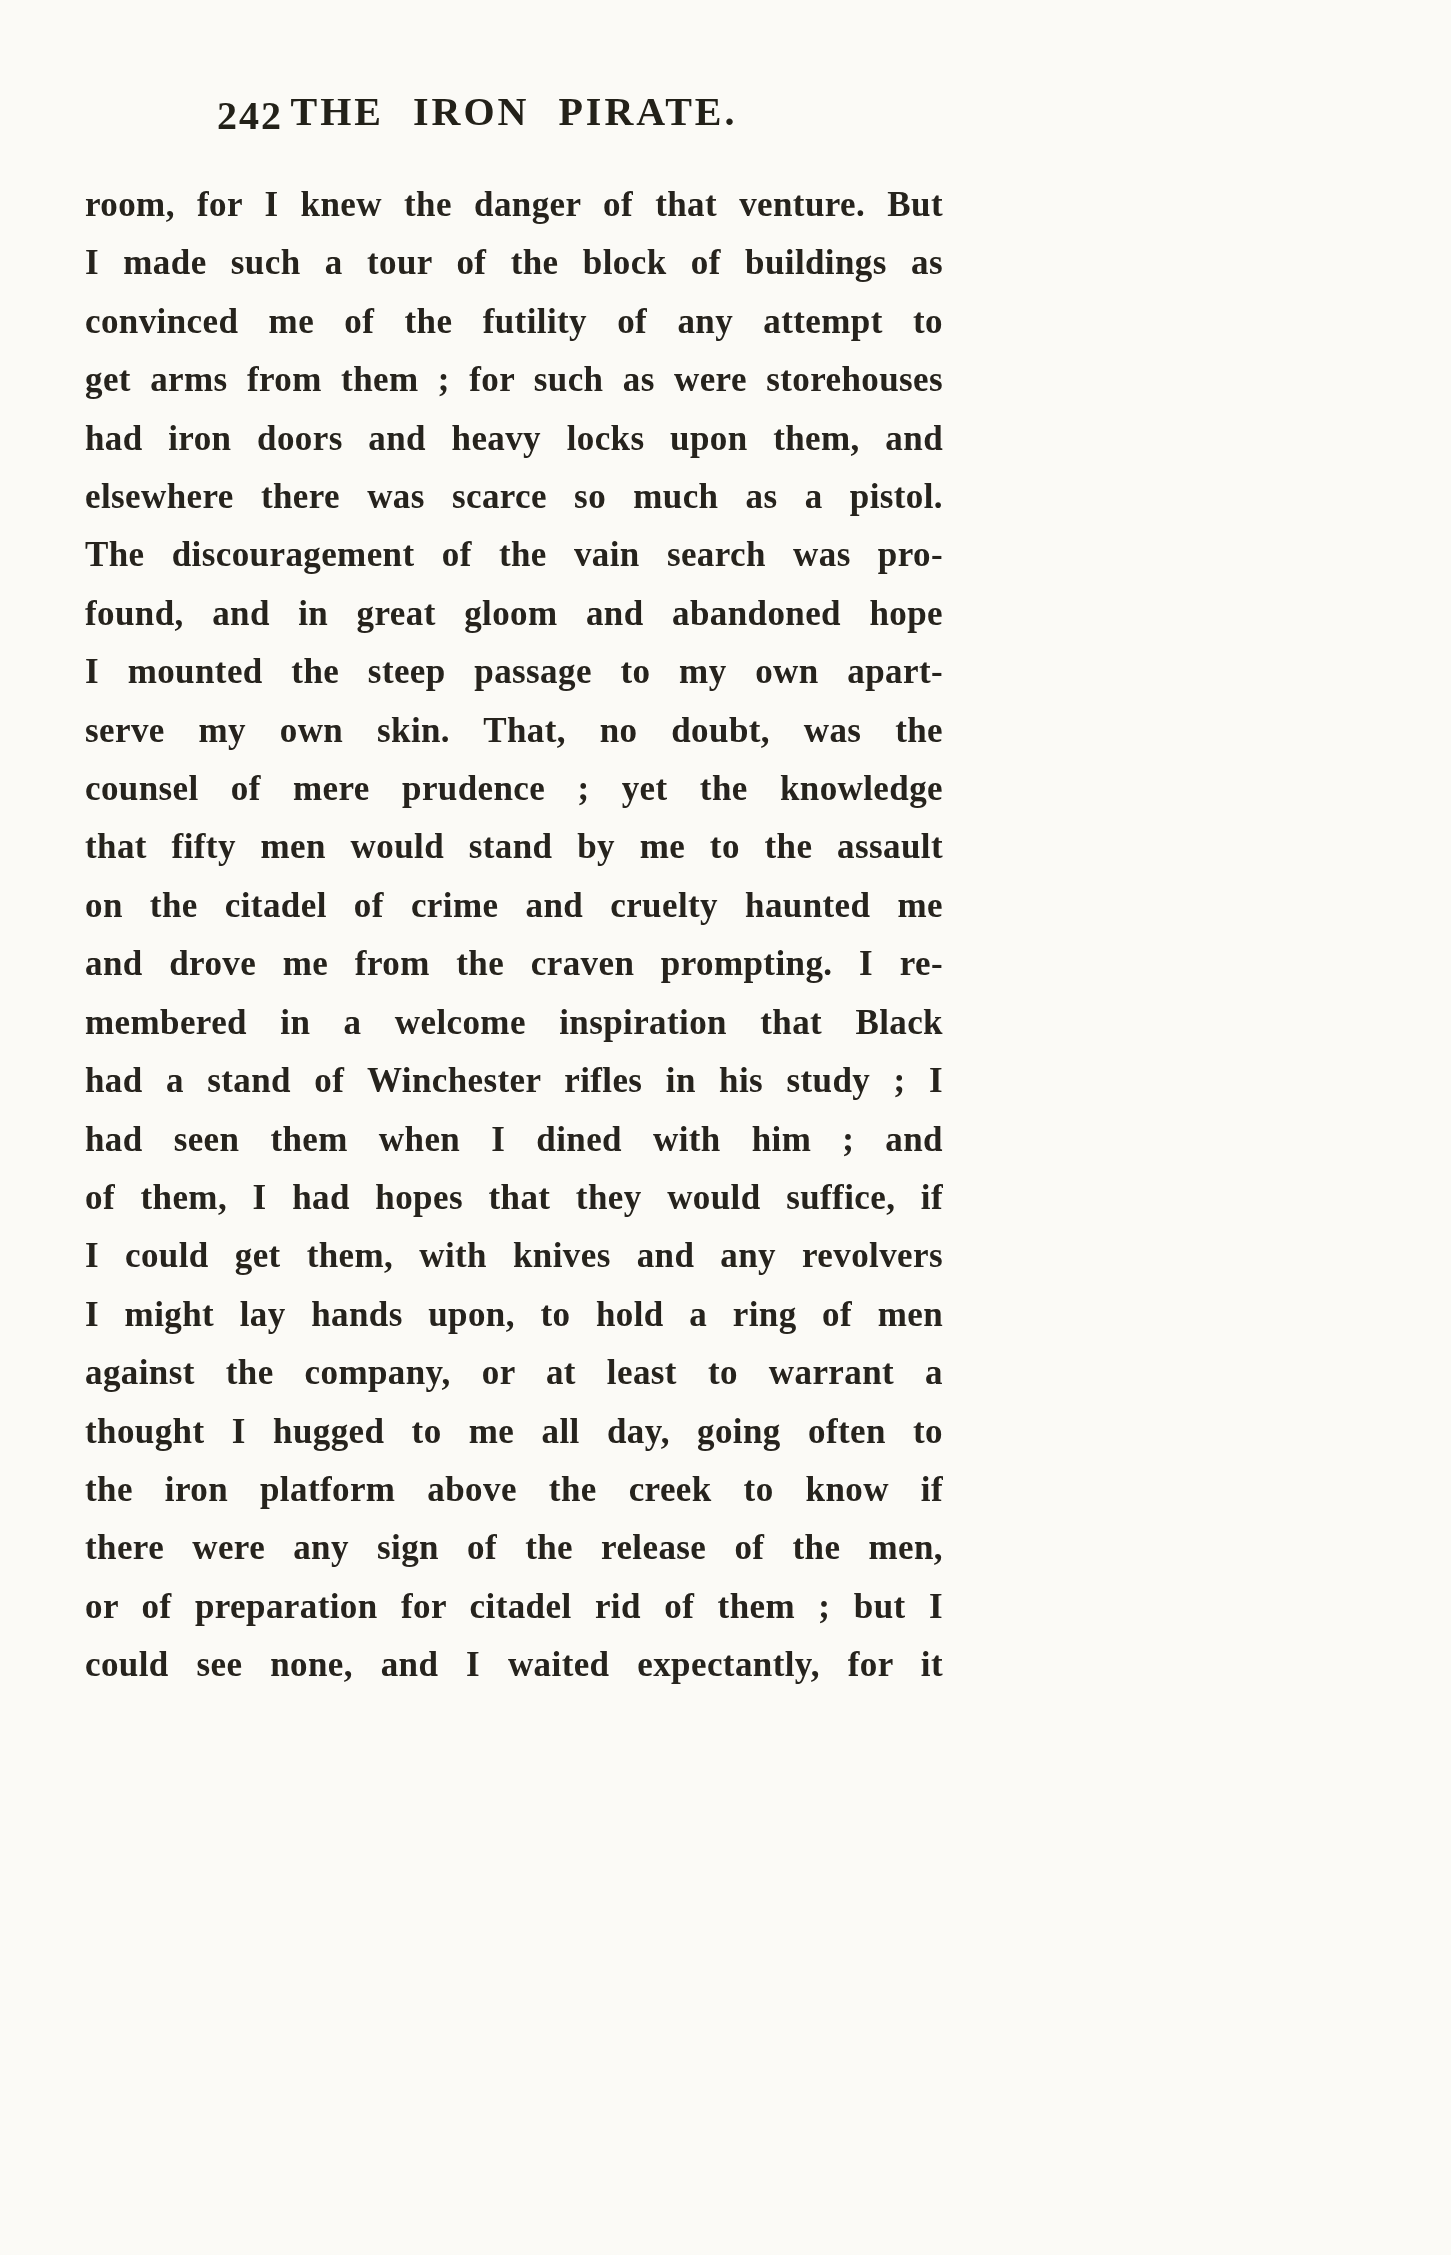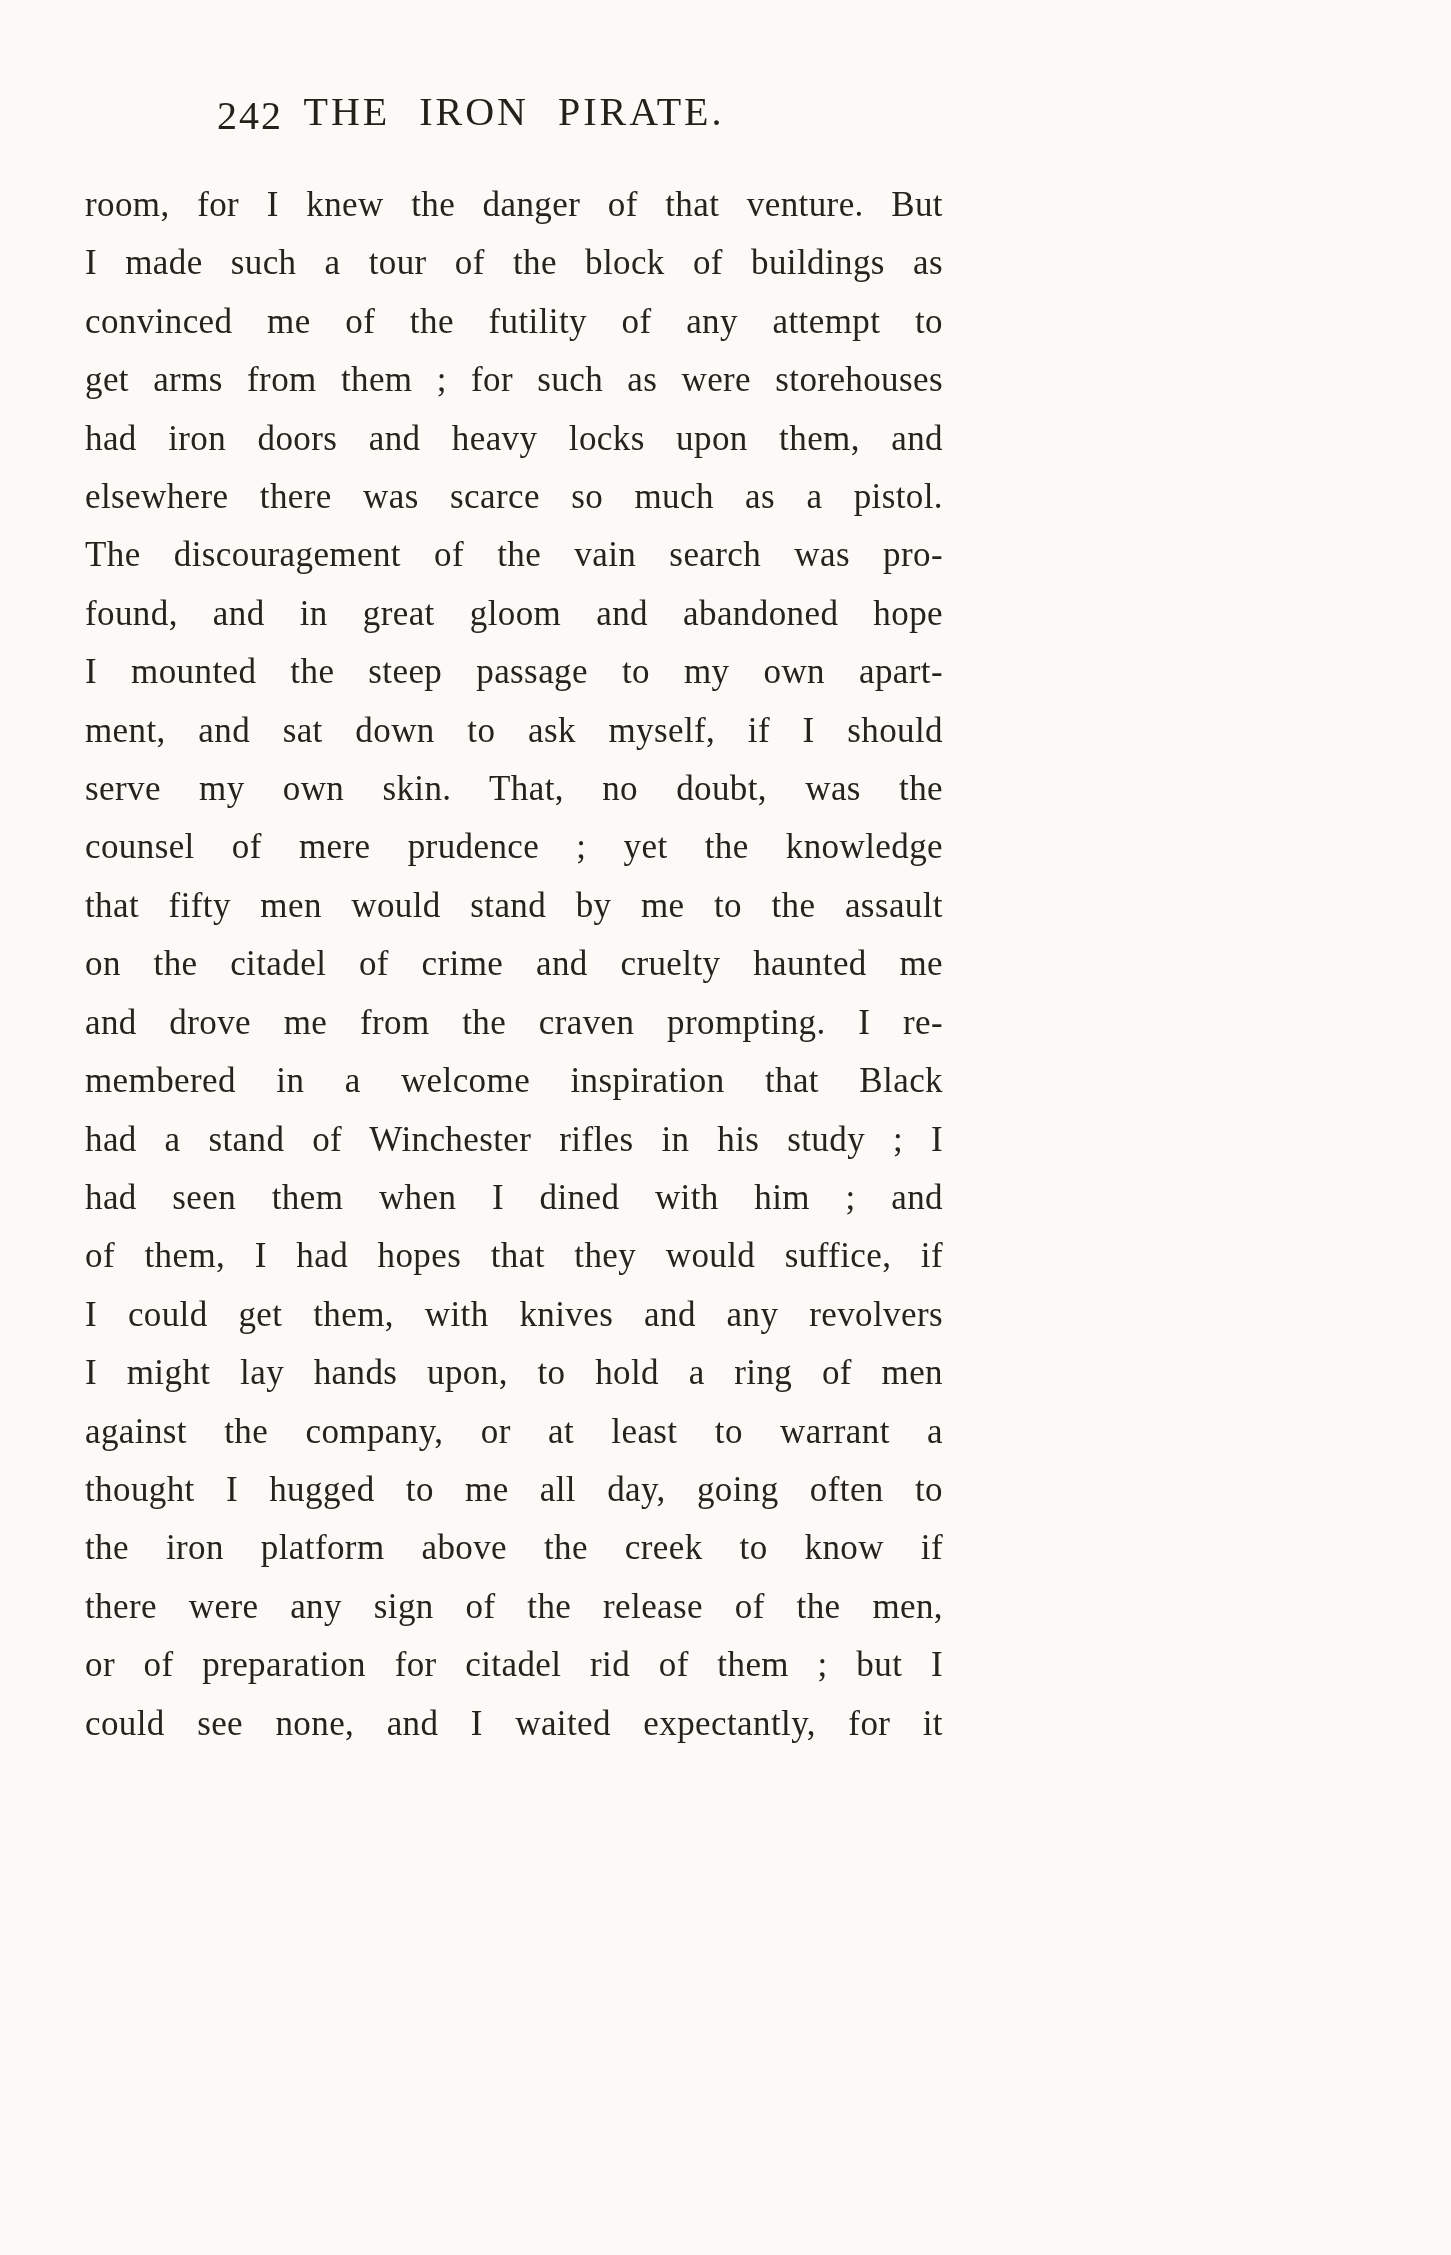--- a/index.html
+++ b/index.html
@@ -9,20 +9,21 @@
     background: #fbfaf6;
     font-family: "Liberation Serif", "DejaVu Serif", serif;
     color: #201e1a;
     overflow: hidden;
   }
   .page {
     position: relative;
     width: 1451px;
     height: 2255px;
     background: #fbfaf6;
+    font-weight: bold;
   }
   .text-col {
     position: absolute;
     left: 85px;
     top: 88px;
     width: 858px;
   }
   .header {
     position: relative;
     height: 64px;
@@ -75,21 +76,20 @@
     <div class="body-text">
       <div class="line">room, for I knew the danger of that venture. But</div>
       <div class="line">I made such a tour of the block of buildings as</div>
       <div class="line">convinced me of the futility of any attempt to</div>
       <div class="line">get arms from them ; for such as were storehouses</div>
       <div class="line">had iron doors and heavy locks upon them, and</div>
       <div class="line">elsewhere there was scarce so much as a pistol.</div>
       <div class="line">The discouragement of the vain search was pro-</div>
       <div class="line">found, and in great gloom and abandoned hope</div>
       <div class="line">I mounted the steep passage to my own apart-</div>
-      <div class="line">ment, and sat down to ask myself, if I should</div>
       <div class="line">serve my own skin. That, no doubt, was the</div>
       <div class="line">counsel of mere prudence ; yet the knowledge</div>
       <div class="line">that fifty men would stand by me to the assault</div>
       <div class="line">on the citadel of crime and cruelty haunted me</div>
       <div class="line">and drove me from the craven prompting. I re-</div>
       <div class="line">membered in a welcome inspiration that Black</div>
       <div class="line">had a stand of Winchester rifles in his study ; I</div>
       <div class="line">had seen them when I dined with him ; and</div>
       <div class="line">of them, I had hopes that they would suffice, if</div>
       <div class="line">I could get them, with knives and any revolvers</div>

